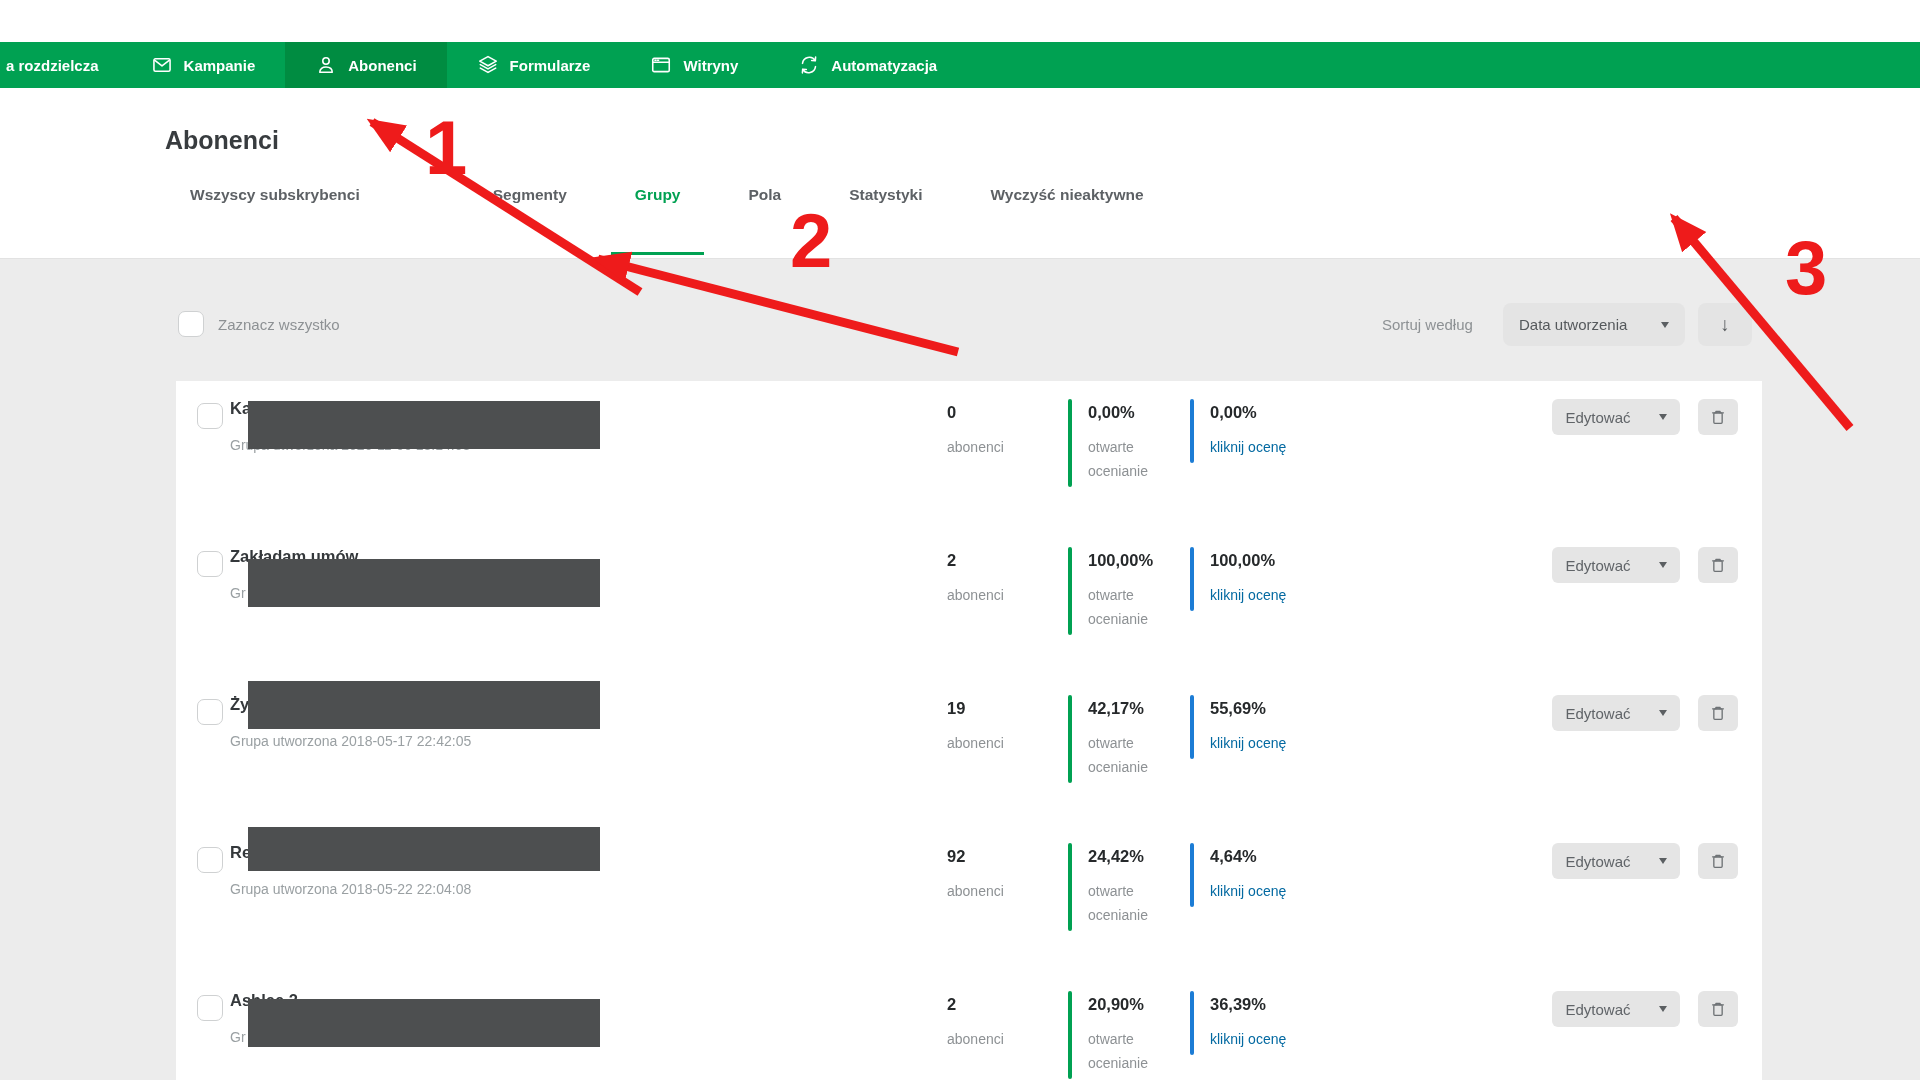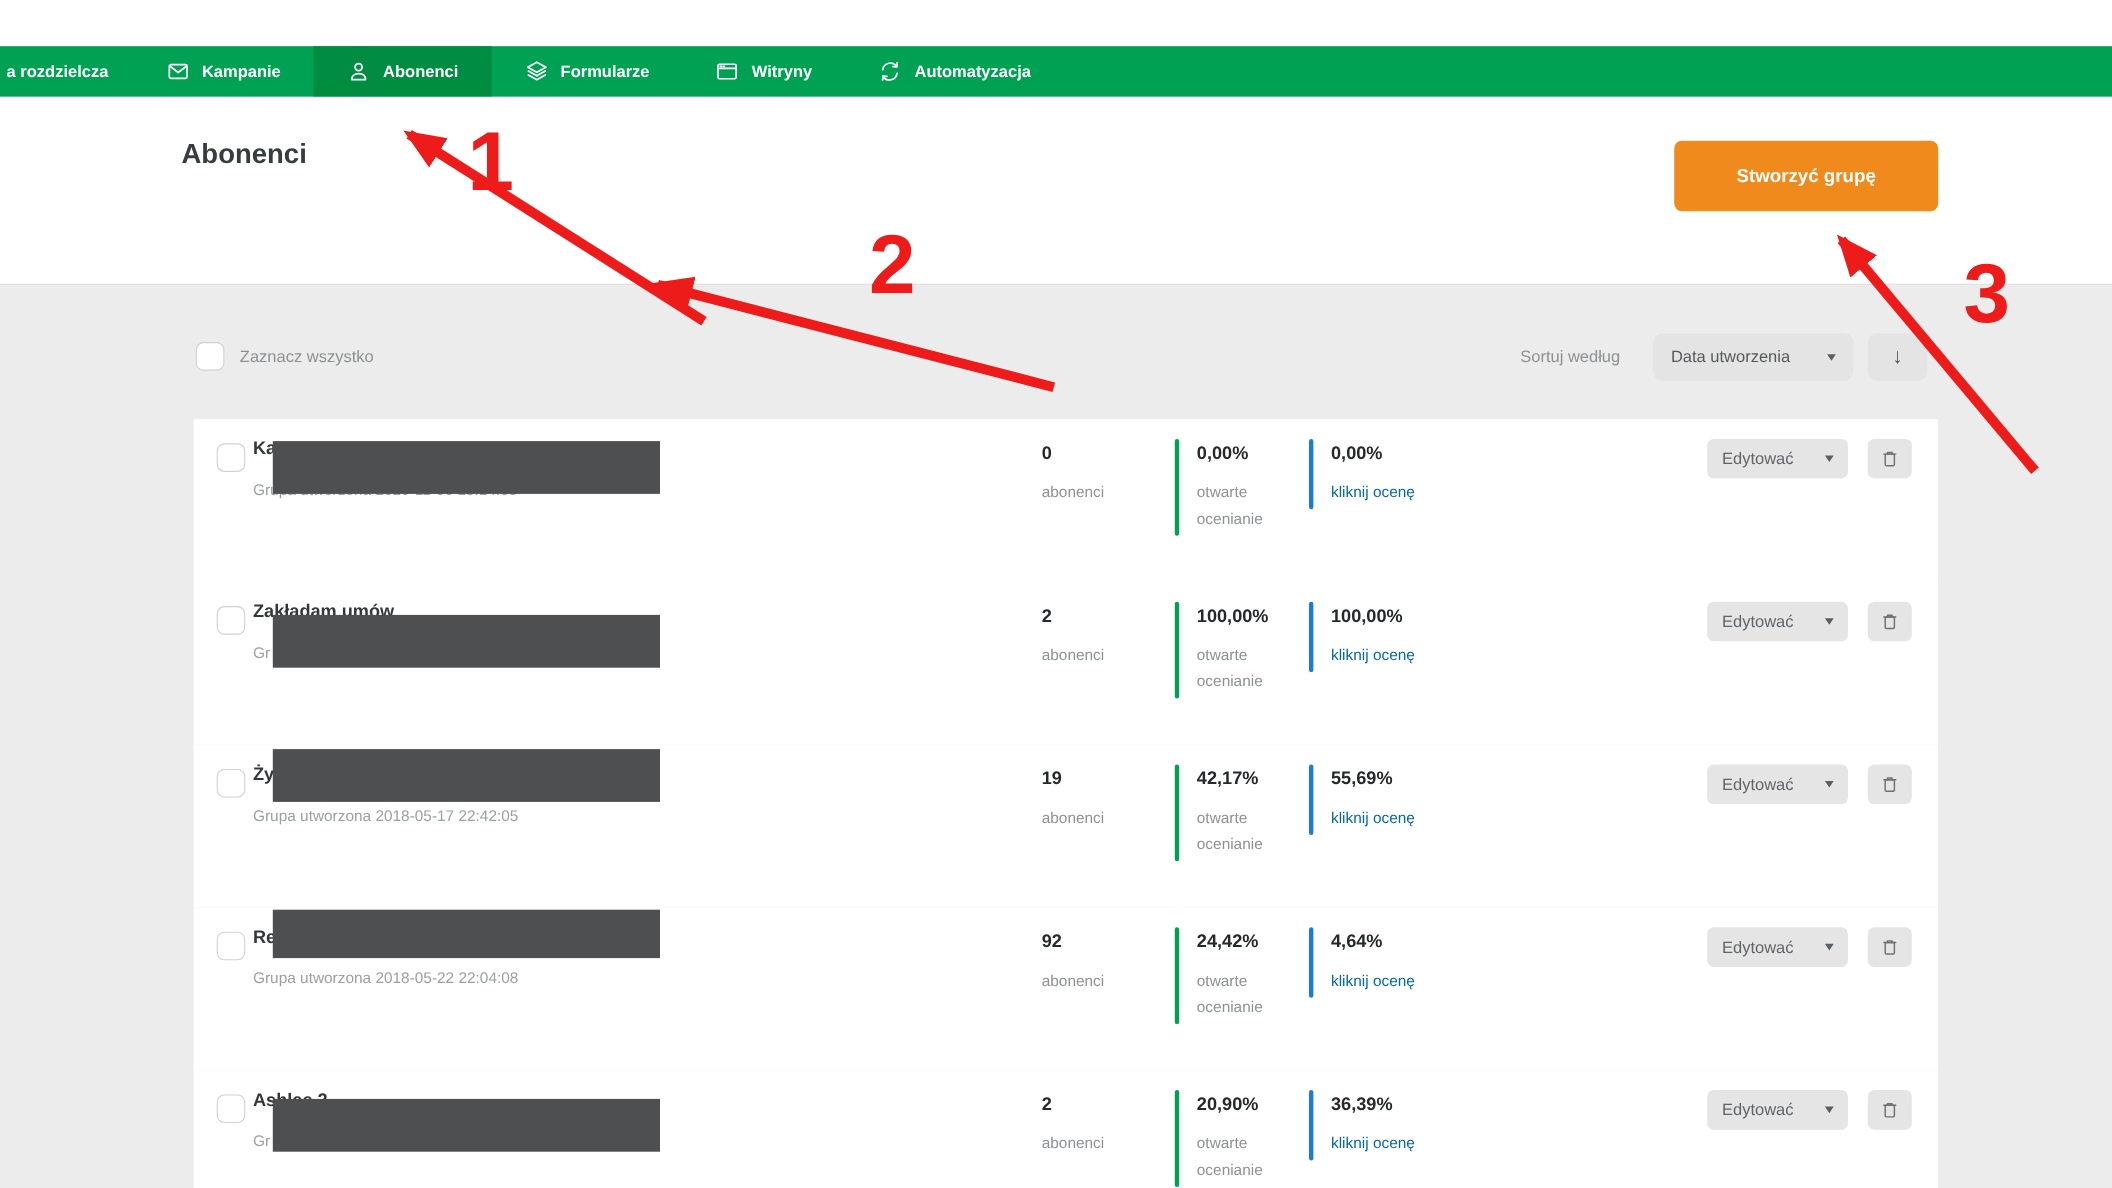--- a/index.html
+++ b/index.html
@@ -171,21 +171,28 @@
             <path d="M12 19.8C5.6 15.4 3.9 11.6 5.8 8.9c1.6-2.2 4.6-1.9 6.2.7 1.6-2.6 4.6-2.9 6.2-.7 1.9 2.7.2 6.5-6.2 10.9Z"></path>
           </svg>
         </span>
       </button>
     <span class="nav-user">Krzysztof Burzyń</span>
   </div>
 </nav>
 
 <header class="page-header">
   <h1 class="page-title">Abonenci</h1>
-  <button class="create-btn">Stworzyć grupę</button>
+  <div class="tabs">
+      <div class="tab">Wszyscy subskrybenci</div>
+      <div class="tab">Segmenty</div>
+      <div class="tab active">Grupy</div>
+      <div class="tab">Pola</div>
+      <div class="tab">Statystyki</div>
+      <div class="tab">Wyczyść nieaktywne</div>
+    </div>
 </header>
 
 <main class="main">
   <span class="checkbox select-all-box"></span>
   <span class="select-all-label">Zaznacz wszystko</span>
   <span class="sort-label">Sortuj według</span>
   <button class="sort-dd">
     <span>Data utworzenia</span>
     <span class="caret"></span>
   </button>

